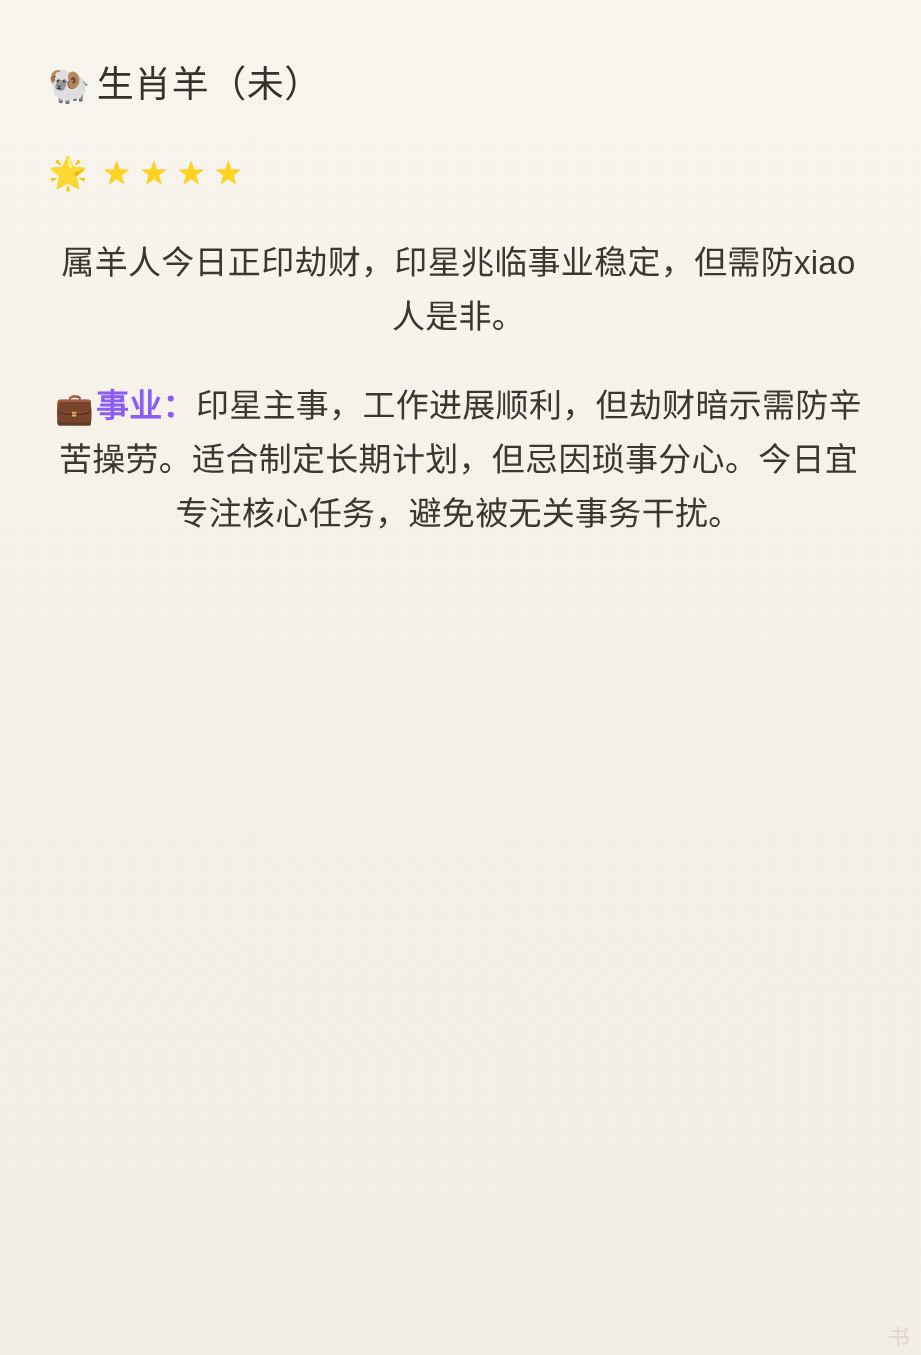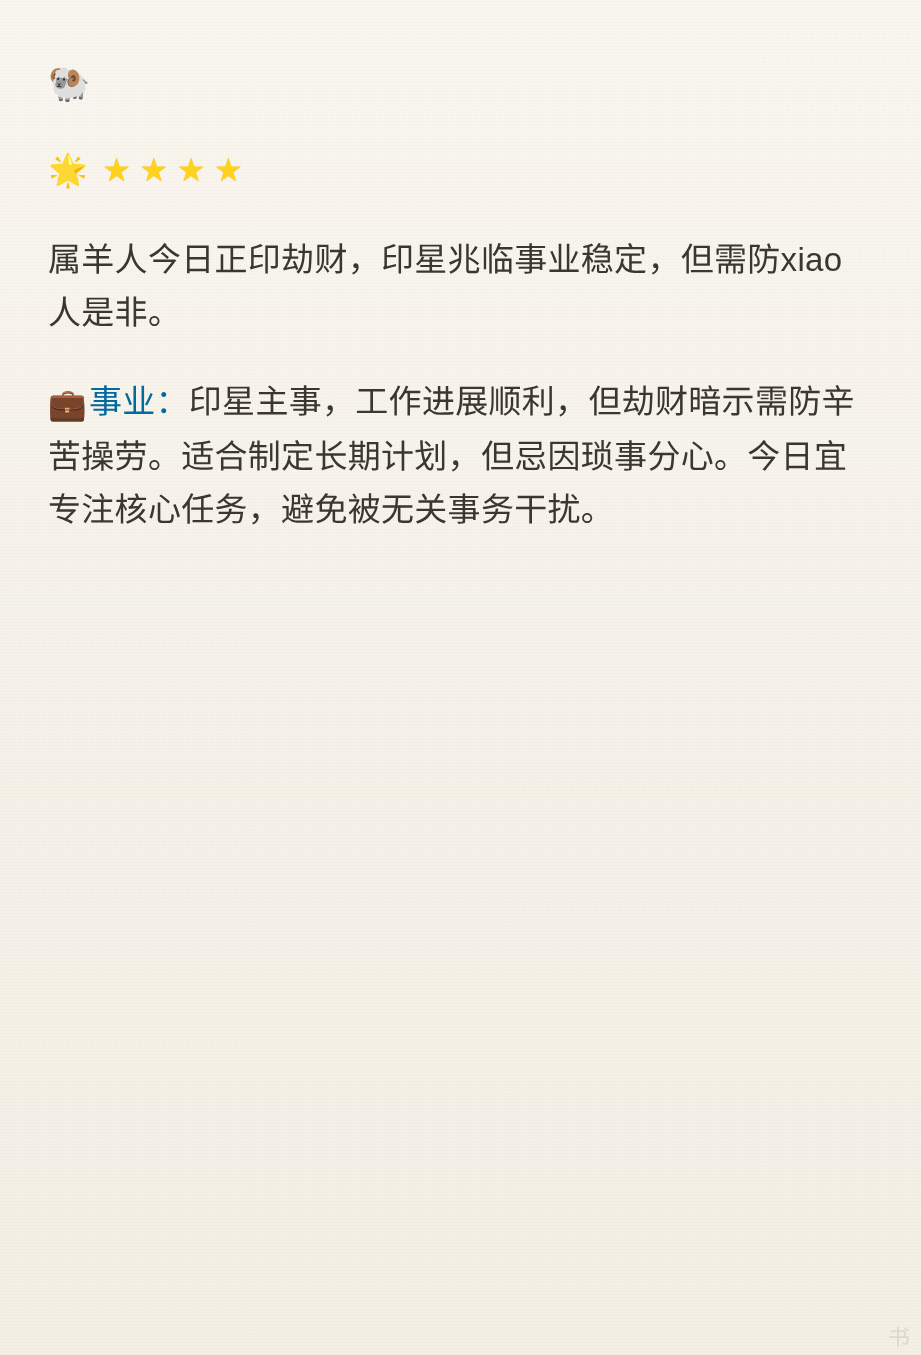--- a/index.html
+++ b/index.html
@@ -73,29 +73,30 @@
   }
   .star {
     text-shadow: 0 0 1px #f0b400;
   }
   p.para {
     font-size: 33px;
     line-height: 1.62;
     margin: 0 0 36px 0;
     color: #3a3731;
     letter-spacing: 0.3px;
-    text-align: left;
+    text-align: center;
   }
   p.para .emoji {
     font-size: 31px;
     margin-right: 2px;
     vertical-align: -2px;
   }
   .label-text {
-    color: #0369a1;
+    color: #8b5cf6;
+    font-weight: bold;
   }
   .watermark {
     position: absolute;
     right: 10px;
     bottom: 4px;
     font-size: 22px;
     color: #ddd8cb;
     font-family: "Liberation Serif", serif;
     letter-spacing: 1px;
     user-select: none;
@@ -103,20 +104,21 @@
 </style>
 </head>
 <body>
 
 <div class="paper-texture"></div>
 
 <div class="content">
 
   <h1 class="heading">
     <span class="emoji">🐏</span>
+    <span>生肖羊（未）</span>
   </h1>
 
   <div class="fortune-line">
     <span class="emoji">🌟</span>
     <span class="stars">
       <span class="star emoji">★</span>
       <span class="star emoji">★</span>
       <span class="star emoji">★</span>
       <span class="star emoji">★</span>
     </span>

